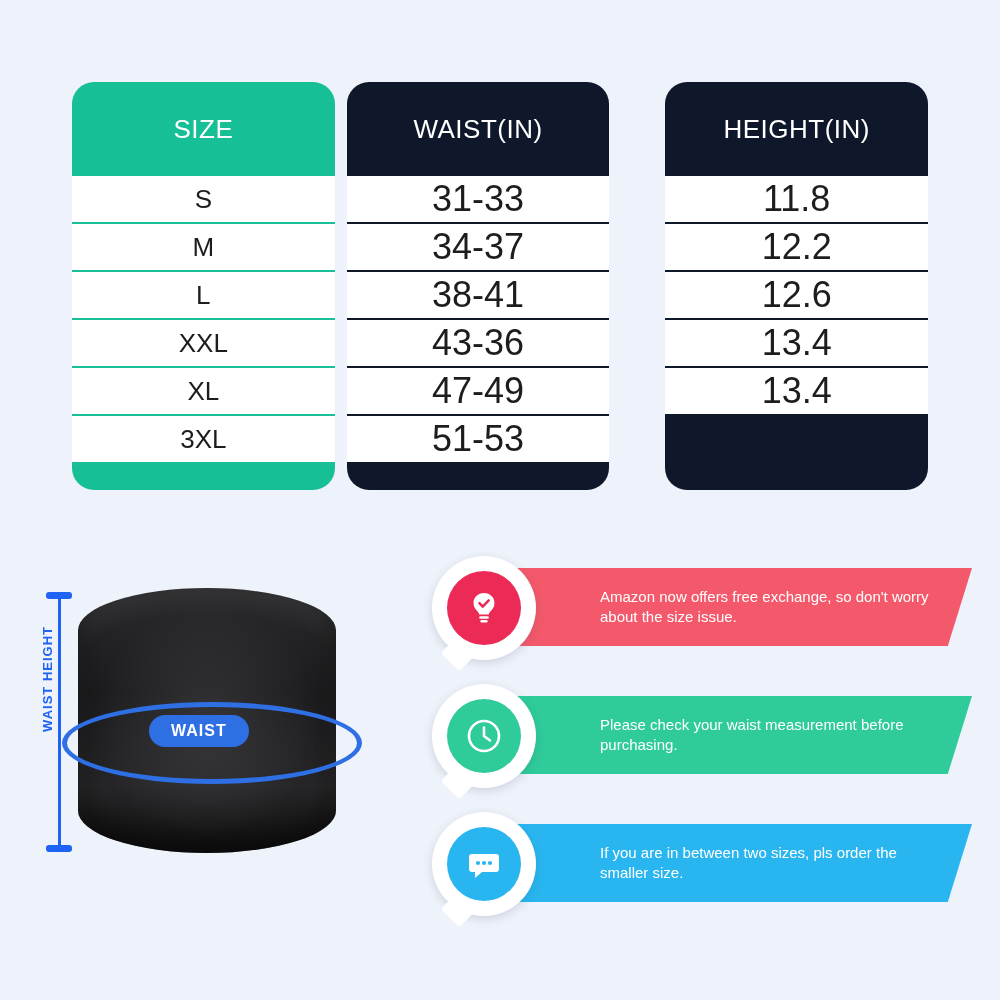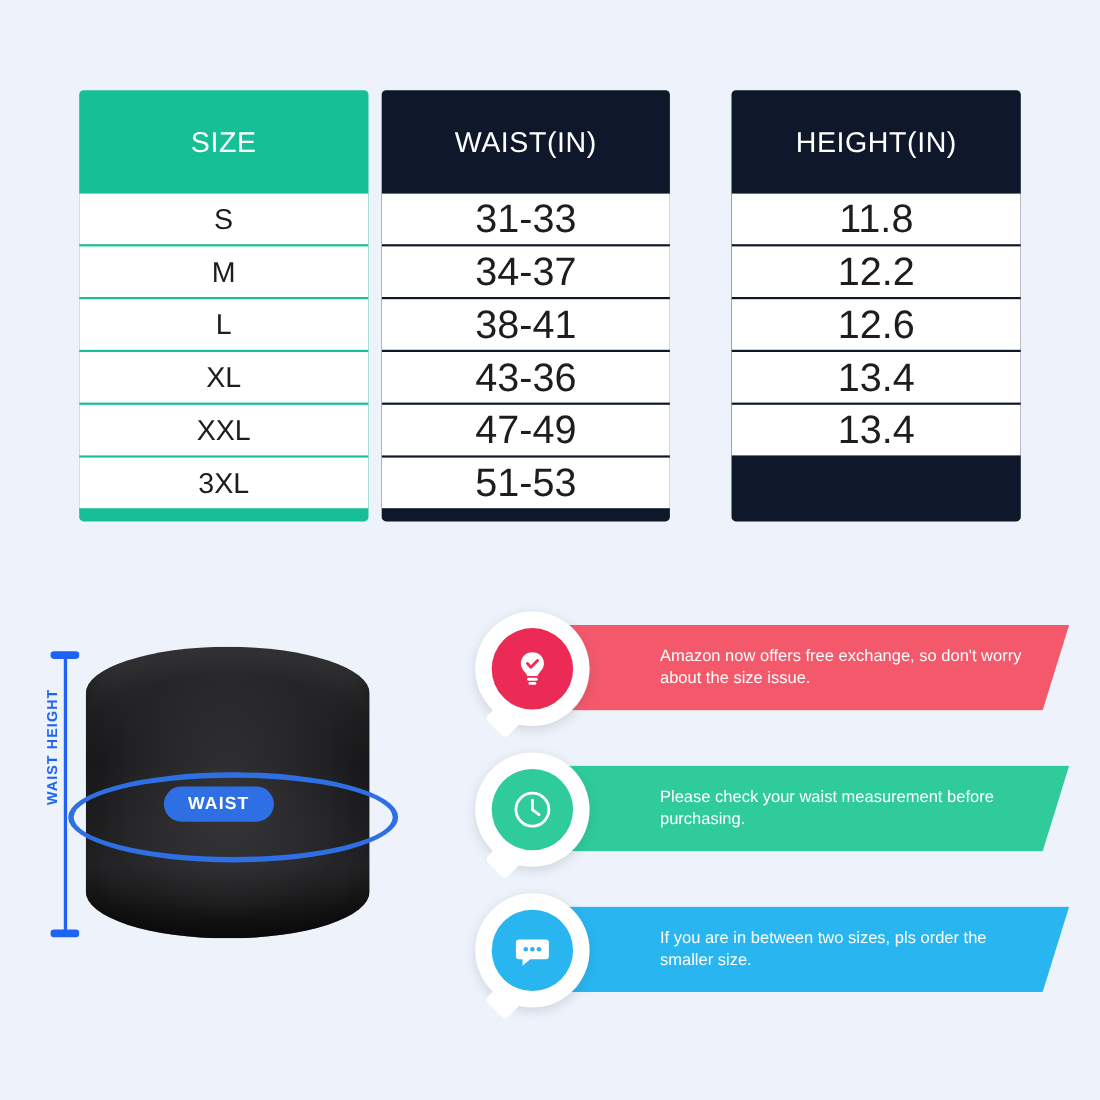--- a/index.html
+++ b/index.html
@@ -19,25 +19,25 @@
   #size-table {
     position: absolute;
     left: 72px;
     top: 82px;
     width: 856px;
     display: flex;
     gap: 12px;
   }
   .table-col {
     flex: 1;
-    border-radius: 4px;
+    border-radius: 22px;
     overflow: hidden;
     display: flex;
     flex-direction: column;
-    padding-bottom: 12px;
+    padding-bottom: 28px;
   }
   .col-size   { background: #17bf96; }
   .col-waist  { background: #0f172a; }
   .col-height { background: #0f172a; margin-left: 44px; }
 
   .col-header {
     height: 94px;
     display: flex;
     align-items: center;
     justify-content: center;
@@ -230,22 +230,22 @@
 <body>
 
 <div id="size-table">
 
   <div class="table-col col-size">
     <div class="col-header">SIZE</div>
     <div class="col-body">
       <div class="cell">S</div>
       <div class="cell">M</div>
       <div class="cell">L</div>
+      <div class="cell">XXL</div>
       <div class="cell">XL</div>
-      <div class="cell">XXL</div>
       <div class="cell">3XL</div>
     </div>
   </div>
 
   <div class="table-col col-waist">
     <div class="col-header">WAIST(IN)</div>
     <div class="col-body">
       <div class="cell">31-33</div>
       <div class="cell">34-37</div>
       <div class="cell">38-41</div>

